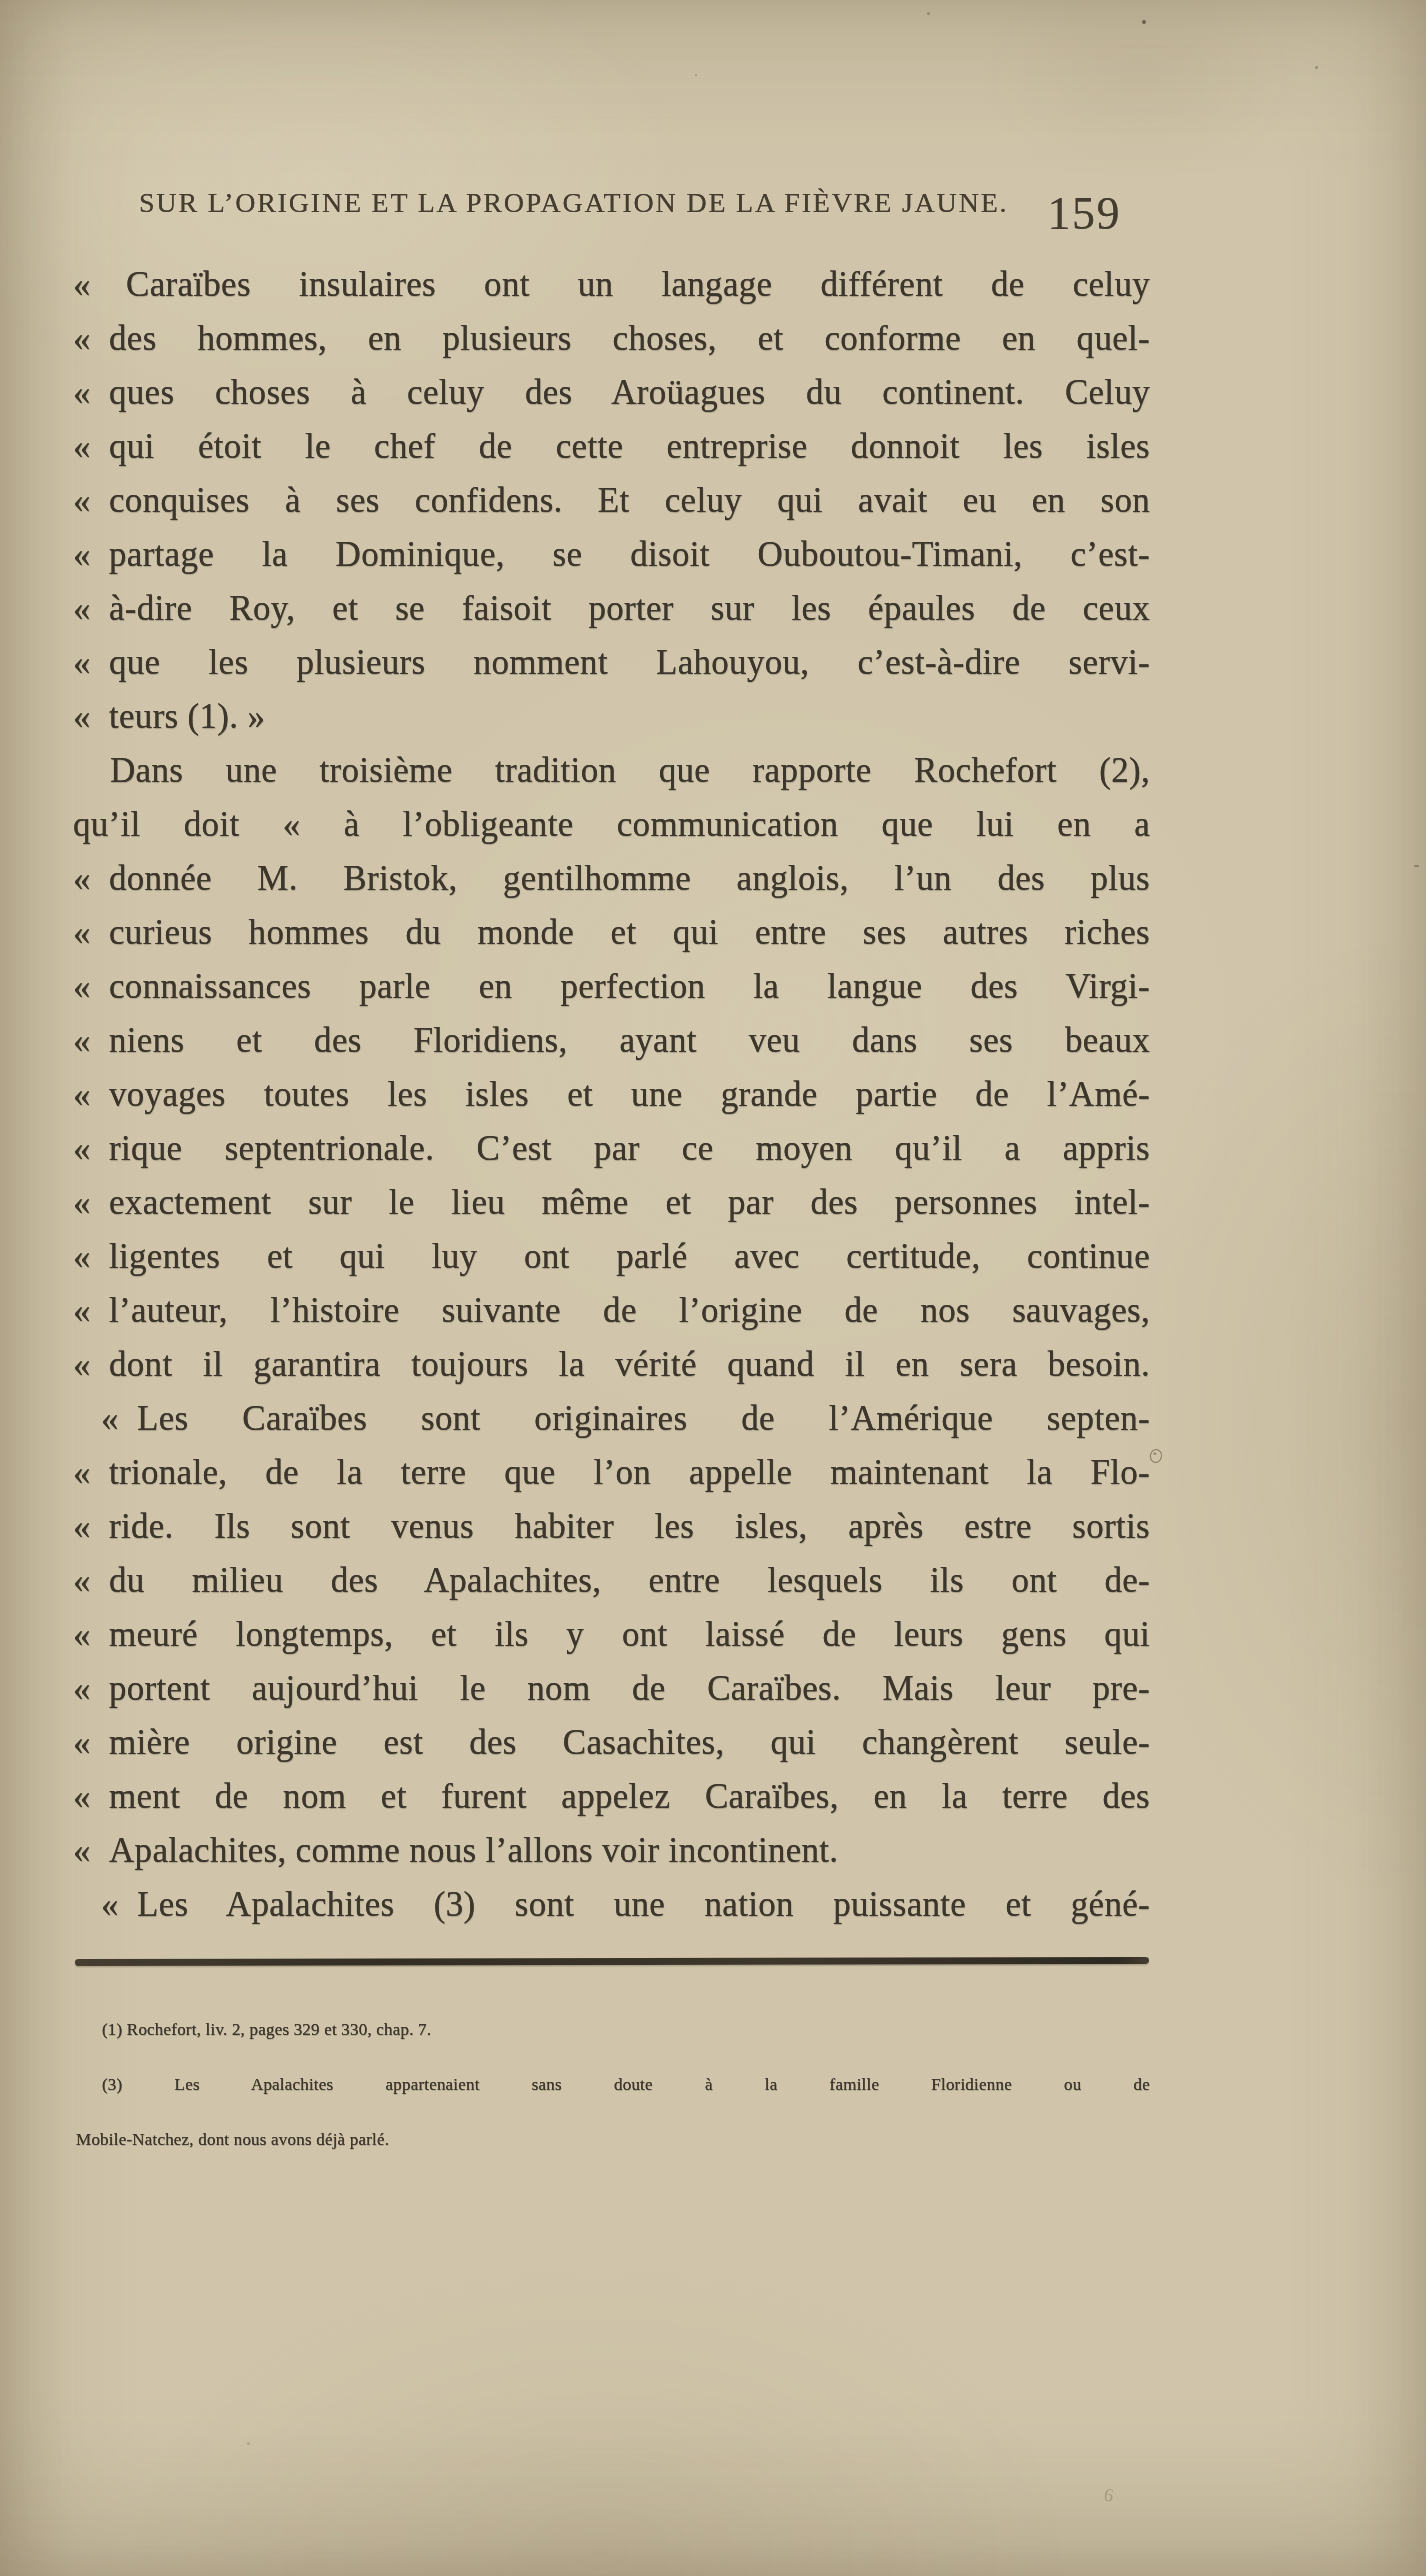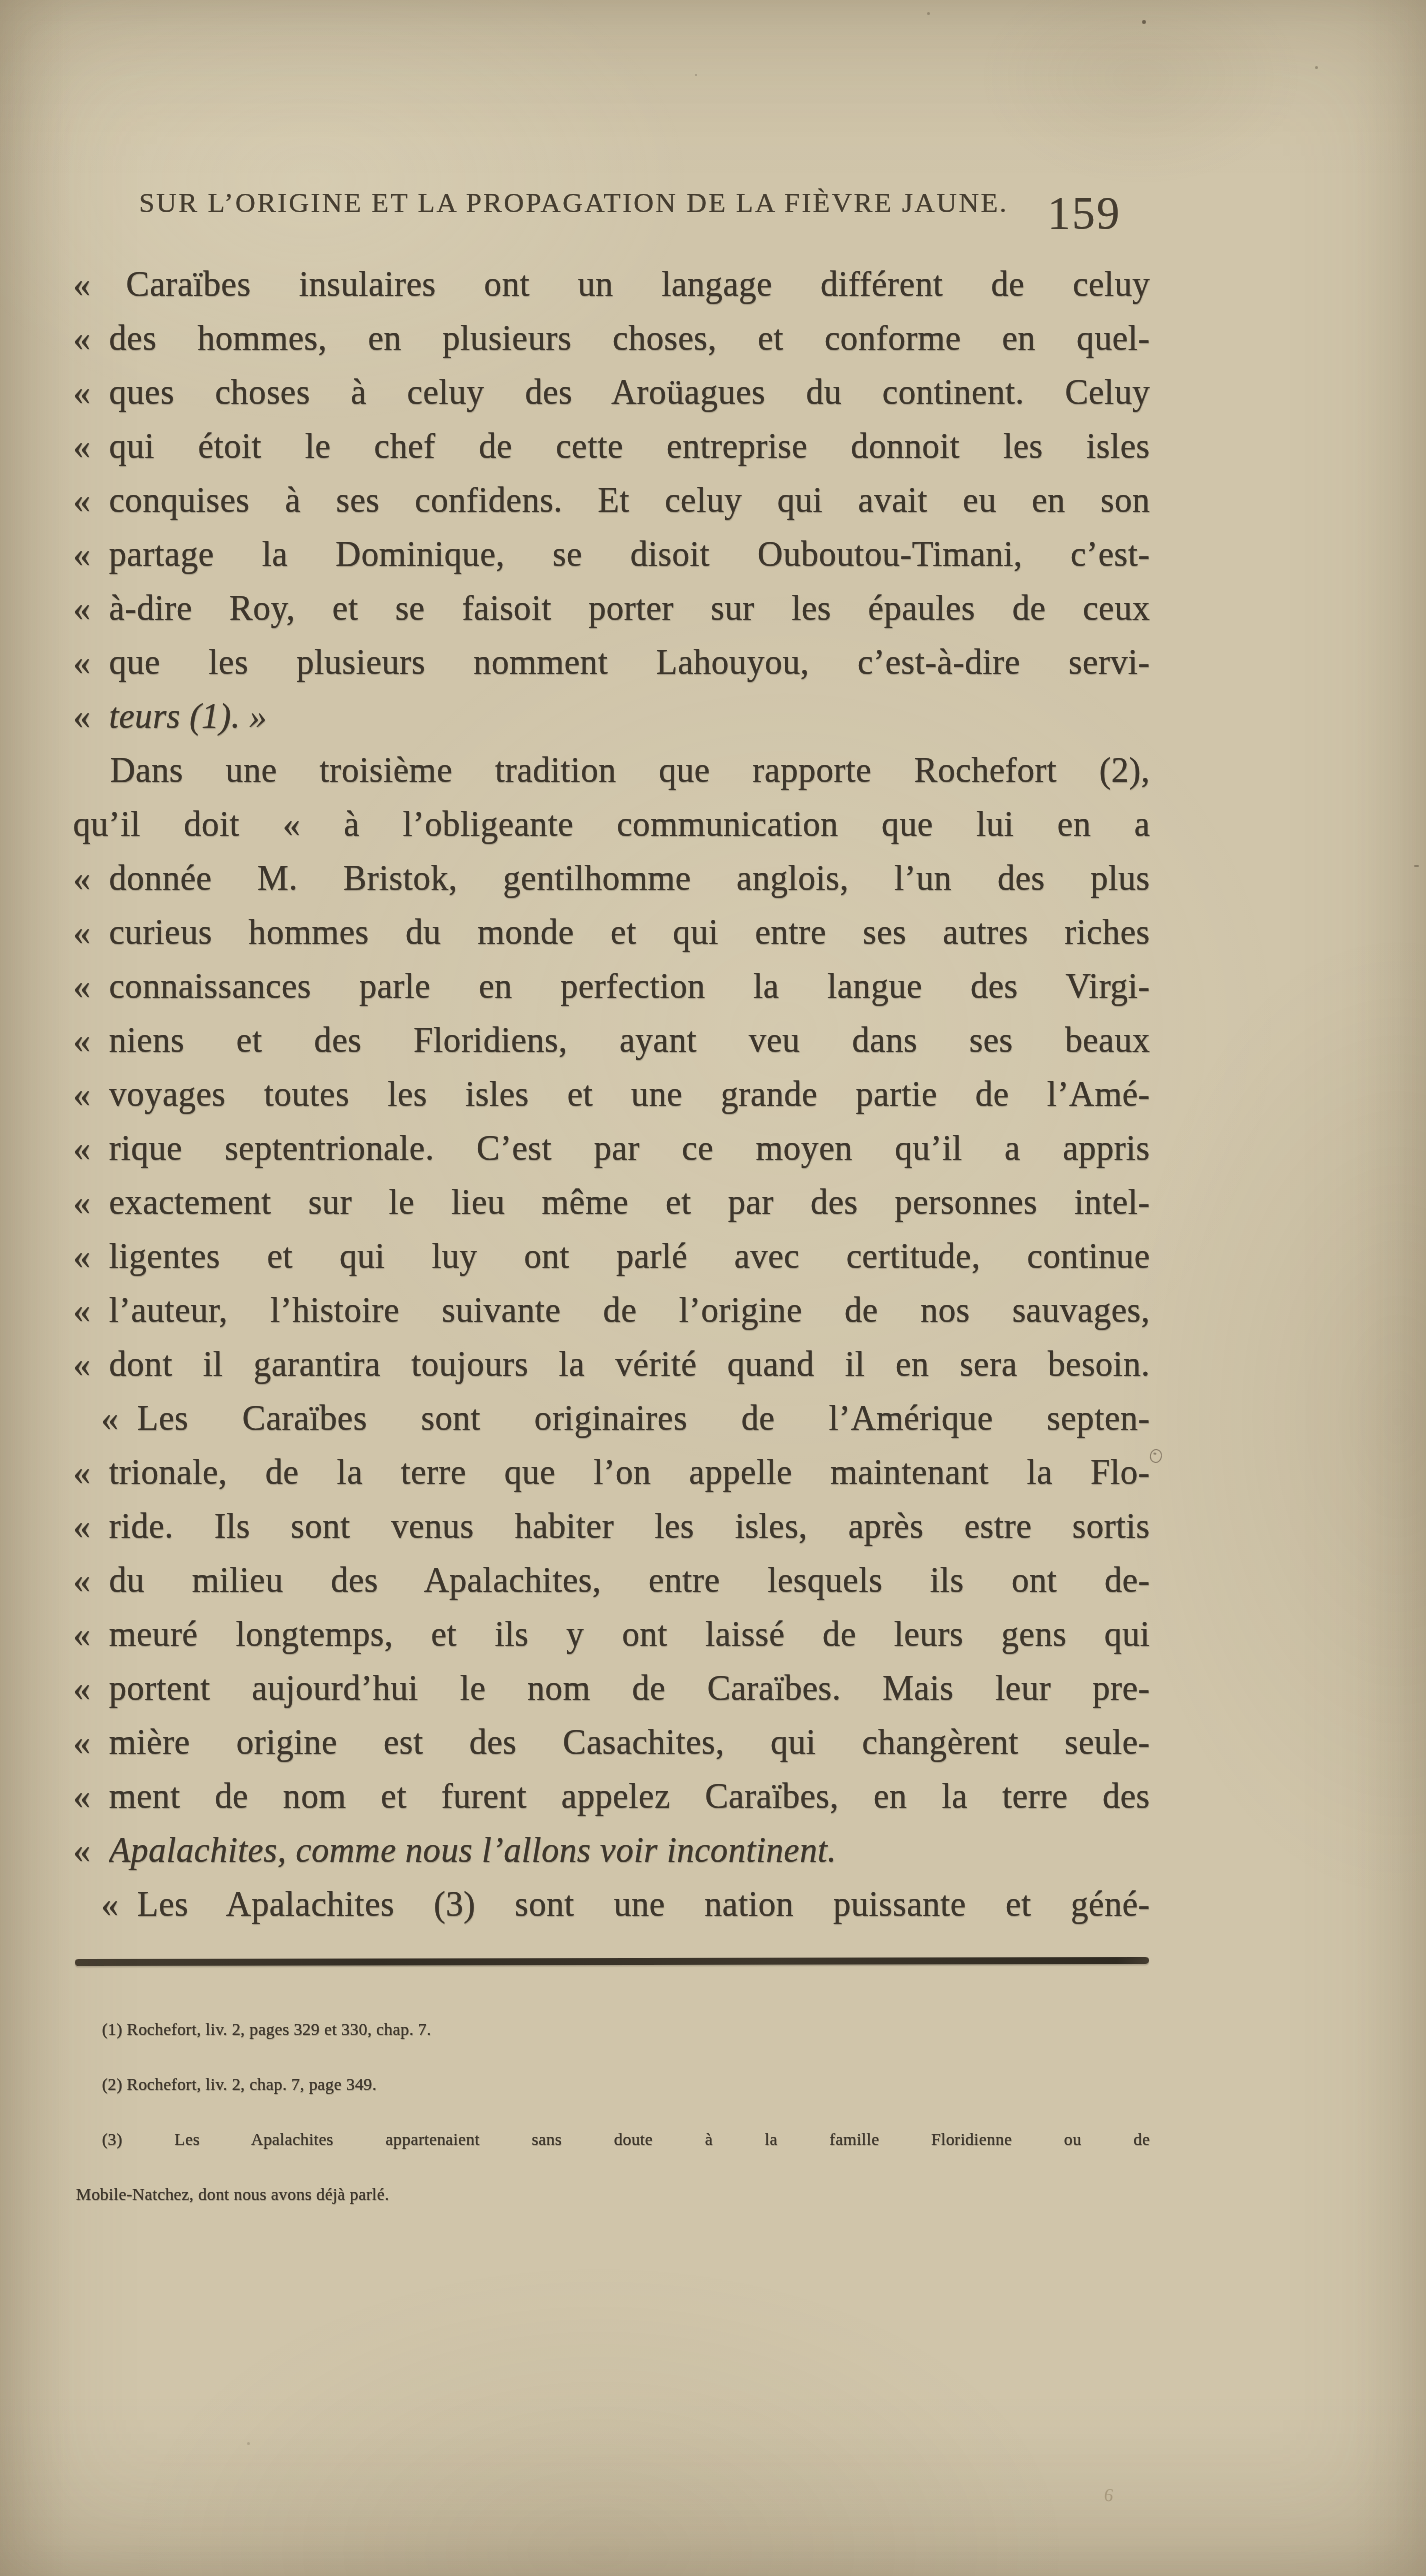--- a/index.html
+++ b/index.html
@@ -59,21 +59,21 @@
   }
   .line .q { flex: 0 0 36px; }
   .line .t {
     flex: 1 1 auto;
     white-space: normal;
     text-align: justify;
     text-align-last: justify;
     text-justify: inter-word;
     overflow: hidden; max-height: 54px;
   }
-  .v-short .t { text-align: center; text-align-last: left; font-style: italic; }
+  .v-short .t { text-align: center; text-align-last: left; }
   .v-first .t { padding-left: 17px; }
   .v-para-quote { margin-left: 28px; }
   .v-para-noquote { padding-left: 37px; }
 
   
   .rule {
     position: absolute; top: 1958px; left: 1.5px; width: 1074px; height: 7px;
     background: linear-gradient(90deg, #463e31, #332d24 28%, #3d362b 65%, #2f2a21 97%, #453d30);
     border-radius: 3.8px / 3.1px;
     transform: rotate(-0.12deg);
@@ -267,23 +267,20 @@
       </div>
 
     <span class="ring"></span>
 
     <div class="rule"></div>
 
     <div class="footnotes" id="footnotes">
         <div class="fline fn-indent">
     <span class="t">(1) Rochefort, liv. 2, pages 329 et 330, chap. 7.</span>
   </div>
-        <div class="fline fn-indent">
-    <span class="t">(2) Rochefort, liv. 2, chap. 7, page 349.</span>
-  </div>
         <div class="fline fn-indent-justify">
     <span class="t">(3) Les Apalachites appartenaient sans doute à la famille Floridienne ou de</span>
   </div>
         <div class="fline fn-flush">
     <span class="t">Mobile-Natchez, dont nous avons déjà parlé.</span>
   </div>
       </div>
 
   </div>
 

